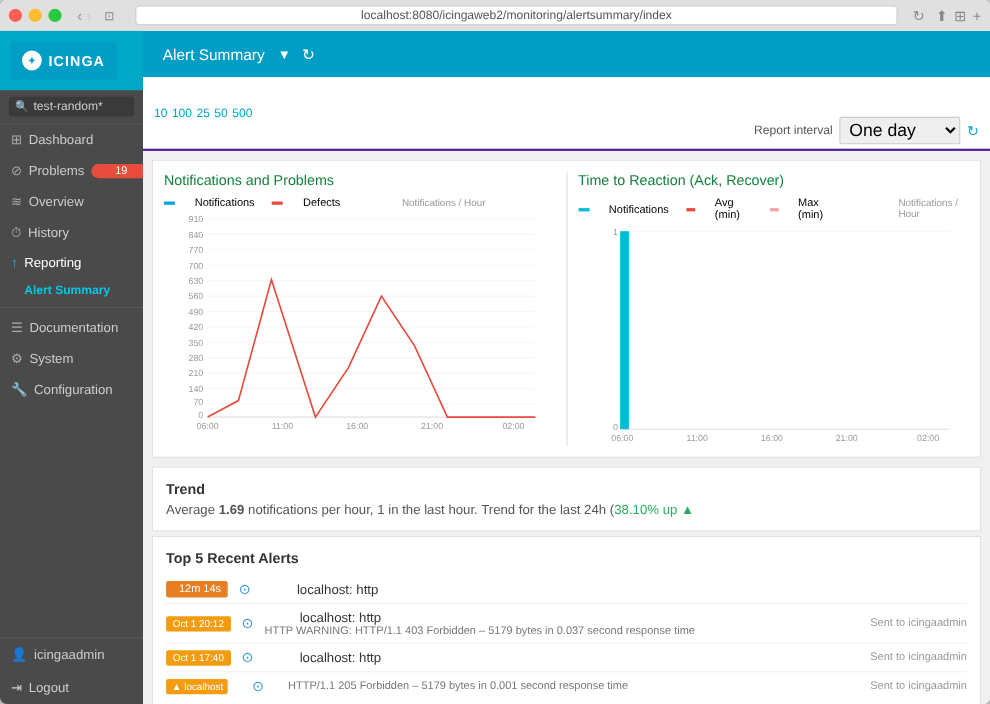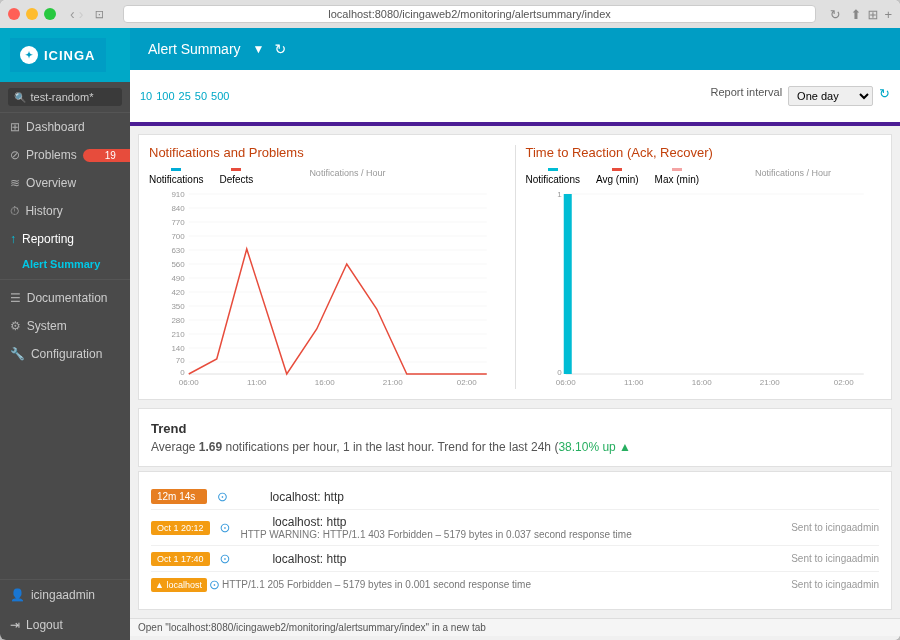--- a/index.html
+++ b/index.html
@@ -42,58 +42,58 @@
     
     .content { flex: 1; background: #f0f0f0; overflow-y: auto; display: flex; flex-direction: column; }
 
     
     .topbar { background: #009dc4; display: flex; align-items: center; padding: 0 10px; height: 42px; flex-shrink: 0; }
     .topbar-title { color: white; font-size: 14px; font-weight: 500; padding: 0 8px; }
     .topbar-dropdown { color: white; font-size: 12px; padding: 0 4px; cursor: pointer; }
     .topbar-refresh { color: white; font-size: 14px; margin-left: 4px; cursor: pointer; }
 
     
-    .subbar { background: white; padding: 16px 10px; display: flex; align-items: center; justify-content: space-between; border-bottom: 4px solid #4c1d95; font-size: 11px; flex-shrink: 0; }
+    .subbar { background: white; padding: 4px 10px; display: flex; align-items: center; justify-content: space-between; border-bottom: 2px solid #4c1d95; font-size: 11px; flex-shrink: 0; }
     .subbar-limits { display: flex; gap: 4px; color: #00a8c7; }
     .subbar-limits span { cursor: pointer; }
-    .subbar-report { display: flex; align-items: flex-start; gap: 6px; color: #555; }
-    .subbar-report select { border: 1px solid #ccc; padding: 2px 4px; font-size: 11px; border-radius: 2px; }
+    .subbar-report { display: flex; align-items: center; gap: 6px; color: #555; margin-top: 32px; }
+    .subbar-report select { border: 1px solid #ccc; padding: 2px 4px; font-size: 16px; border-radius: 2px; }
 
     
     .charts-area { display: flex; gap: 0; padding: 10px; background: white; margin: 8px; border: 1px solid #e0e0e0; }
     .chart-panel { flex: 1; }
-    .chart-title { font-size: 13px; font-weight: 500; color: #c2410c; margin-bottom: 8px; }
+    .chart-title { font-size: 13px; font-weight: 500; color: #15803d; margin-bottom: 8px; }
     .chart-legend { display: flex; gap: 16px; font-size: 10px; margin-bottom: 4px; }
-    .legend-item { display: flex; align-items: center; gap: 3px; flex-direction: column; }
+    .legend-item { display: flex; align-items: center; gap: 18px; }
     .legend-dot { width: 10px; height: 3px; }
     .legend-dot.blue { background: #00acd6; }
     .legend-dot.red { background: #e74c3c; }
     .legend-dot.teal { background: #00bcd4; }
     .legend-note { font-size: 9px; color: #999; margin-left: 40px; }
     .chart-container { position: relative; height: 200px; }
     svg.chart { width: 100%; height: 100%; }
 
     
     .trend-section { background: white; margin: 0 8px 4px 8px; padding: 12px; border: 1px solid #e0e0e0; }
     .trend-title { font-size: 13px; font-weight: 600; color: #333; margin-bottom: 4px; }
     .trend-text { font-size: 12px; color: #555; }
     .trend-text strong { font-weight: 600; }
     .trend-up { color: #27ae60; }
 
     
     .alerts-section { background: white; margin: 0 8px 8px 8px; padding: 12px; border: 1px solid #e0e0e0; }
     .alerts-title { font-size: 13px; font-weight: 600; color: #333; margin-bottom: 8px; }
     .alert-row { display: flex; align-items: center; padding: 5px 0; border-bottom: 1px solid #f0f0f0; gap: 10px; }
-    .alert-time { background: #e67e22; color: white; padding: 2px 6px; font-size: 10px; border-radius: 2px; min-width: 56px; text-align: left; white-space: nowrap; }
+    .alert-time { background: #e67e22; color: white; padding: 2px 6px; font-size: 10px; border-radius: 2px; min-width: 56px; text-align: right; white-space: nowrap; }
     .alert-icon { color: #3498db; font-size: 13px; }
     .alert-content { flex: 1; }
     .alert-host { font-size: 12px; font-weight: 500; color: #333; margin-left: 32px; }
     .alert-detail { font-size: 10px; color: #777; }
     .alert-sent { font-size: 10px; color: #999; margin-left: auto; text-align: right; }
-    .alert-row-partial { display: flex; align-items: center; padding: 5px 0; gap: 2px; }
+    .alert-row-partial { display: flex; align-items: center; padding: 5px 0; gap: 22px; }
 
     .status-bar { background: #f5f5f5; border-top: 1px solid #ddd; padding: 3px 8px; font-size: 10px; color: #555; flex-shrink: 0; }
   </style>
 </head>
 <body>
 
 <div class="window">
 
   <div class="titlebar">
     <div class="titlebar-btn close"></div>
@@ -311,20 +311,21 @@
       </div>
 
       <div class="trend-section">
         <div class="trend-title">Trend</div>
         <div class="trend-text">
           <span>Average </span><strong>1.69</strong><span> notifications per hour, 1 in the last hour. Trend for the last 24h (</span><span class="trend-up">38.10% up</span> <span style="color:#27ae60">▲</span>
         </div>
       </div>
 
       <div class="alerts-section">
+        <div class="alerts-title">Top 5 Recent Alerts</div>
 
         <div class="alert-row">
           <div class="alert-time" style="background:#e67e22">12m 14s</div>
           <span class="alert-icon">⊙</span>
           <div class="alert-content">
             <div class="alert-host">localhost: http</div>
           </div>
         </div>
 
         <div class="alert-row">

